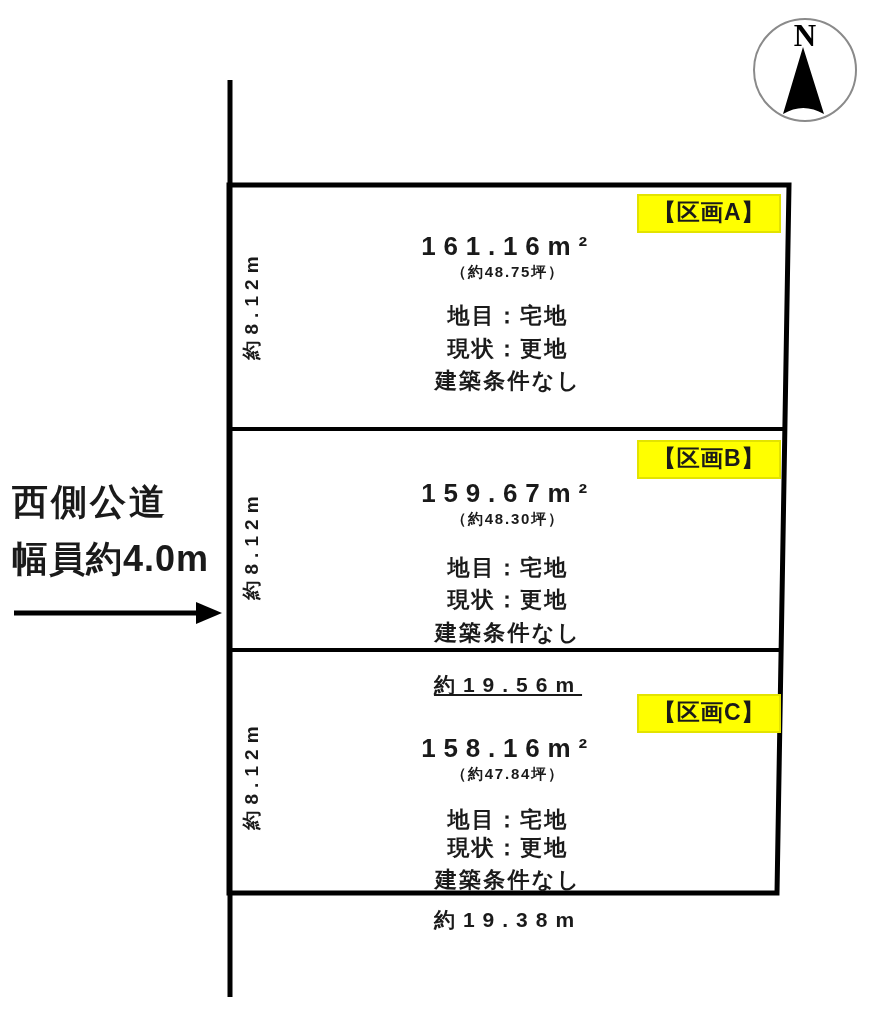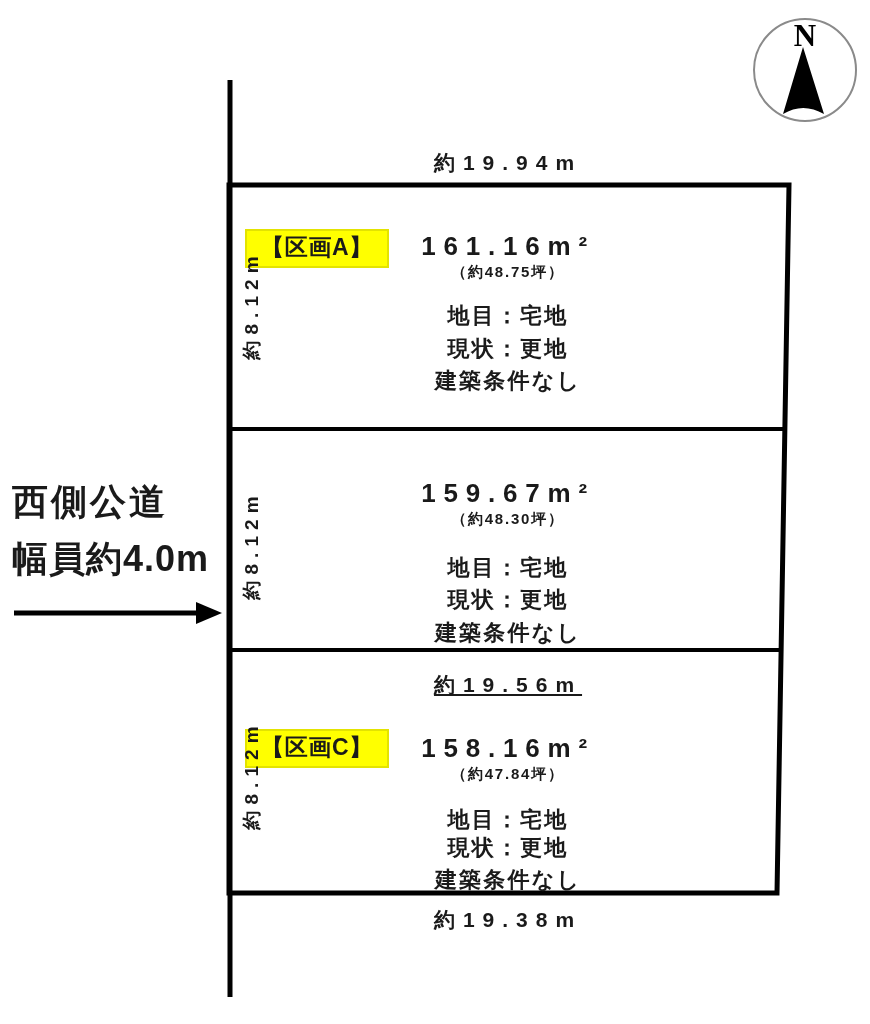--- a/index.html
+++ b/index.html
@@ -11,21 +11,21 @@
     font-weight:bold;
     color:#1a1a1a;
     overflow:hidden;
   }
   svg.layer{position:absolute;left:0;top:0;}
   .txt{position:absolute;left:230px;width:556px;text-align:center;white-space:nowrap;}
   .dim{font-size:21px;letter-spacing:0.38em;}
   .area{font-size:26px;letter-spacing:0.30em;}
   .tsubo{font-size:15px;letter-spacing:0.12em;}
   .attr{font-size:22px;letter-spacing:0.10em;}
-  .badge-row{position:absolute;left:245px;width:556px;text-align:left;margin-top:35px;}
+  .badge-row{position:absolute;left:225px;width:556px;text-align:right;}
   .badge{
     display:inline-block;
     background:#ffff00;
     border:2px solid #e3e300;
     padding:1px 14px 3px 14px;
     font-size:23px;
     letter-spacing:0.03em;
   }
   .side-dim{
     position:absolute;left:177px;width:150px;text-align:center;
@@ -61,32 +61,34 @@
     </g>
 
     <g>
       <circle cx="805" cy="70" r="51" fill="#ffffff" stroke="#8a8a8a" stroke-width="2"></circle>
       <path d="M803,47 L824,114 Q803,102 783,114 Z" fill="#000"></path>
     </g>
   </svg>
 
   <div class="north-label">N</div>
 
-  <div class="txt dim" style="top:149px;">約19.94m</div>
 
   <div class="badge-row" style="top:194px;">
     <span class="badge">【区画A】</span>
   </div>
   <div class="txt area" style="top:231px;">161.16m²</div>
   <div class="txt tsubo" style="top:263px;">（約48.75坪）</div>
   <div class="txt attr" style="top:301px;">地目：宅地</div>
   <div class="txt attr" style="top:334px;">現状：更地</div>
   <div class="txt attr" style="top:366px;">建築条件なし</div>
   <div class="side-dim" style="top:292px;">約8.12m</div>
 
+  <div class="badge-row" style="top:440px;">
+    <span class="badge">【区画B】</span>
+  </div>
   <div class="txt area" style="top:478px;">159.67m²</div>
   <div class="txt tsubo" style="top:510px;">（約48.30坪）</div>
   <div class="txt attr" style="top:553px;">地目：宅地</div>
   <div class="txt attr" style="top:585px;">現状：更地</div>
   <div class="txt attr" style="top:618px;">建築条件なし</div>
   <div class="side-dim" style="top:532px;">約8.12m</div>
 
   <div class="txt dim" style="top:671px;text-decoration:underline;">約19.56m</div>
   <div class="badge-row" style="top:694px;">
     <span class="badge">【区画C】</span>

